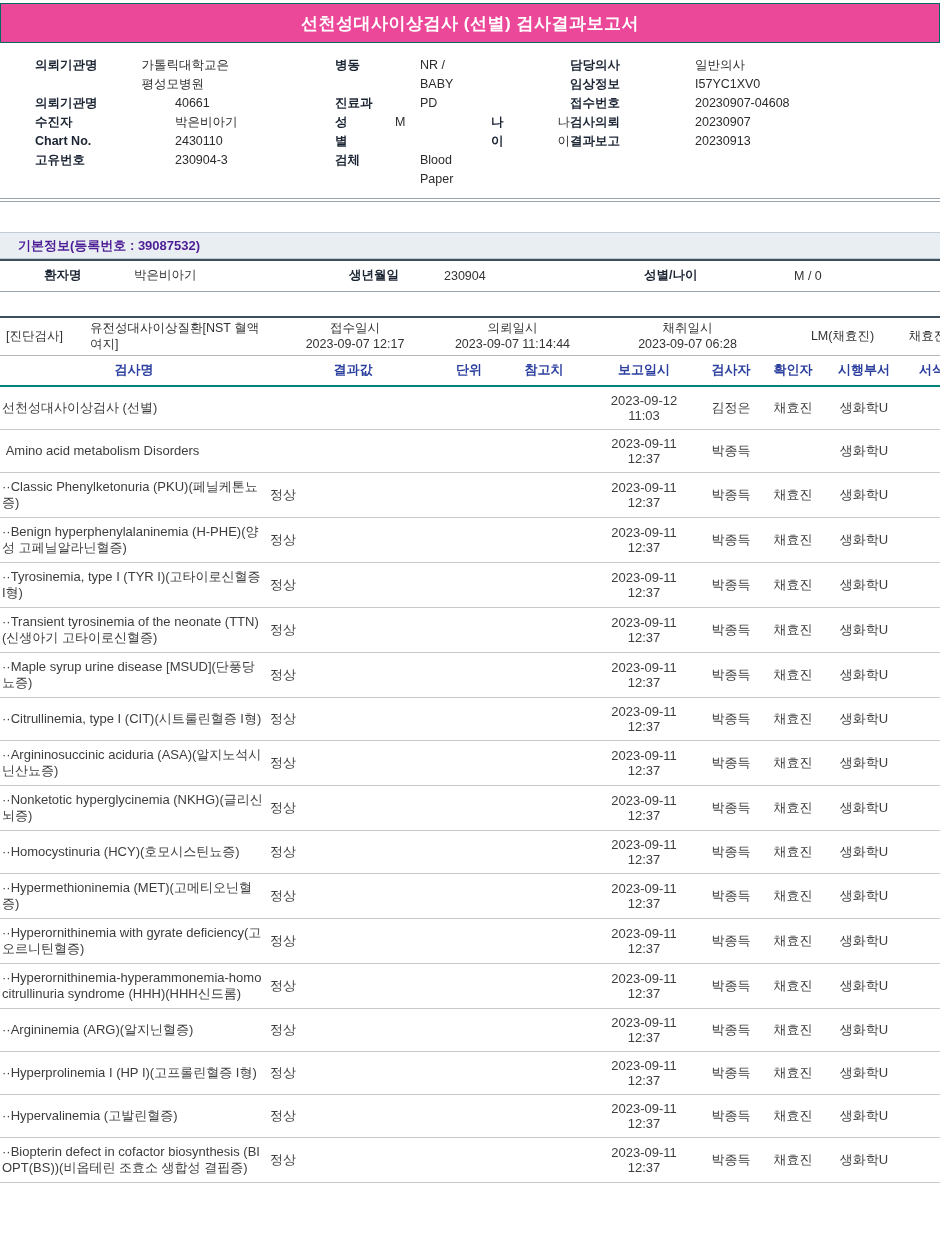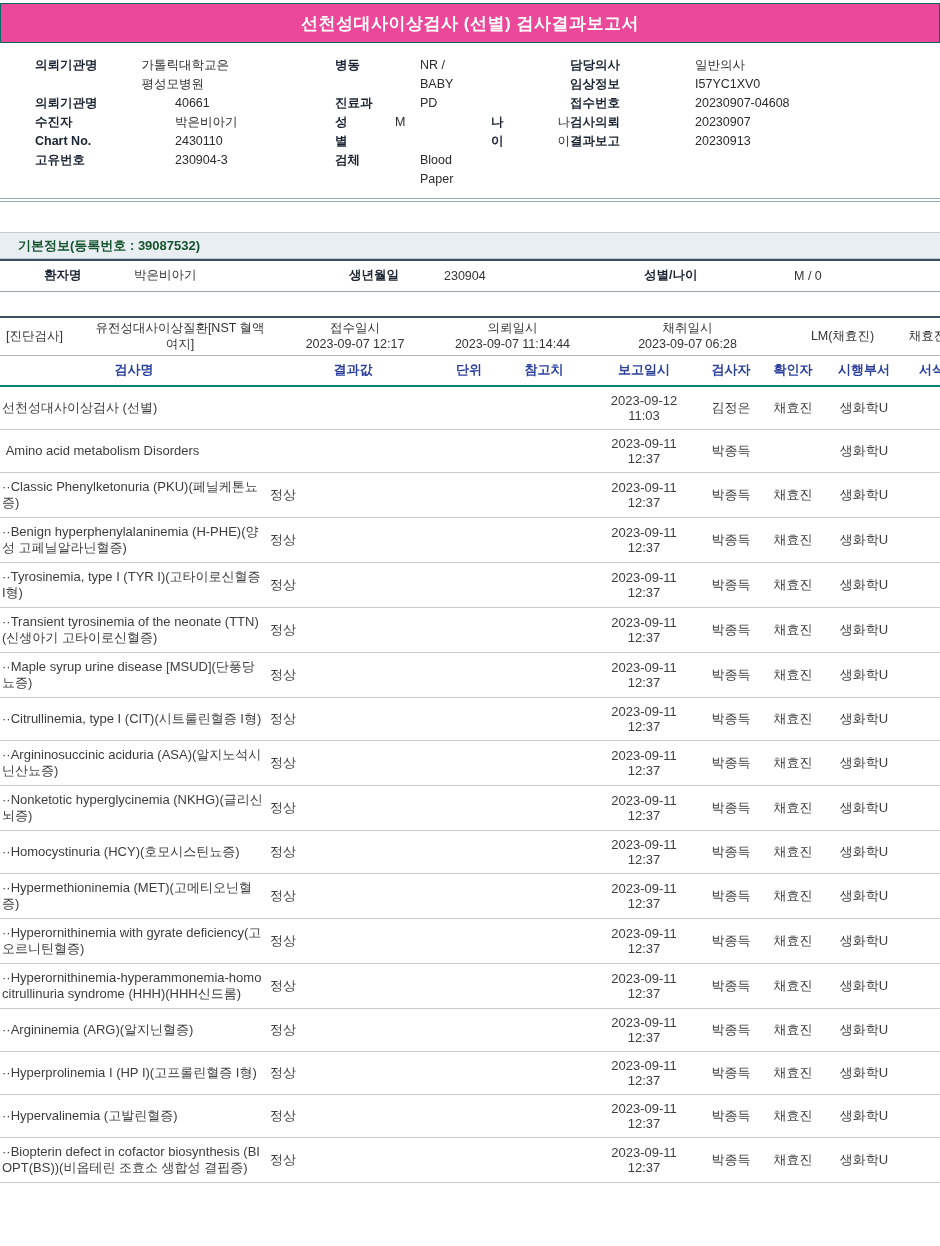--- a/index.html
+++ b/index.html
@@ -26,36 +26,36 @@
   .hlabel2 { font-weight:bold; color:#1A2433; }
   .hvalue2 { color:#2b2b2b; margin-left:14px; }
 
   .rule-double { height:4px; border-top:1px solid #98A4AE; border-bottom:1px solid #98A4AE; }
   .gap30 { height:30px; }
   .gap24 { height:24px; }
 
   
   .section-bar { height:27px; background:#E9EEF3; border-top:1px solid #C2CCD6; border-bottom:1px solid #C2CCD6;
                  display:flex; align-items:center; padding-left:18px;
-                 font-size:13px; font-weight:bold; color:#14532d; }
+                 font-size:13px; font-weight:bold; color:#4c1d95; }
 
   
   table.basic { width:100%; border-collapse:collapse; table-layout:fixed;
                 border-top:2px solid #3D4F5D; border-bottom:1px solid #9AA4AE; }
   .basic td { height:31px; font-size:12.5px; vertical-align:middle; border-bottom:1px solid #C5CCD3; }
   .basic tr:last-child td { border-bottom:none;padding-left:44px; }
   .basic .bl { font-weight:bold; color:#1A2433; padding-left:8px; }
   .basic .bv { color:#333; padding-left:20px; }
 
   
   .diag-wrap { border-top:2px solid #3D4F5D; }
   .diag { display:flex; align-items:center; min-height:38px; border-bottom:1px solid #B5B5B5;
           font-size:12.5px; color:#333; width:960px; }
   .d-tag { width:90px; padding-left:6px; }
-  .d-group { width:180px; text-align:center; line-height:16px; word-break:break-all; }
+  .d-group { width:180px; text-align:left; line-height:16px; word-break:break-all; }
   .d-dt { text-align:center; line-height:16px; }
   .d-receipt { width:170px; } .d-request { width:145px; } .d-collect { width:205px; }
   .d-collector { width:105px; text-align:center; }
   .d-collector2 { width:65px; text-align:center; }
 
   
   table.results { width:960px; border-collapse:collapse; table-layout:fixed; }
   .results thead th { height:30px; font-size:13px; font-weight:bold; color:#2B3F9F;
                       text-align:center; border-bottom:2px solid #00837A; }
   .results tbody td { border-bottom:1px solid #C9C9C9; vertical-align:middle;

